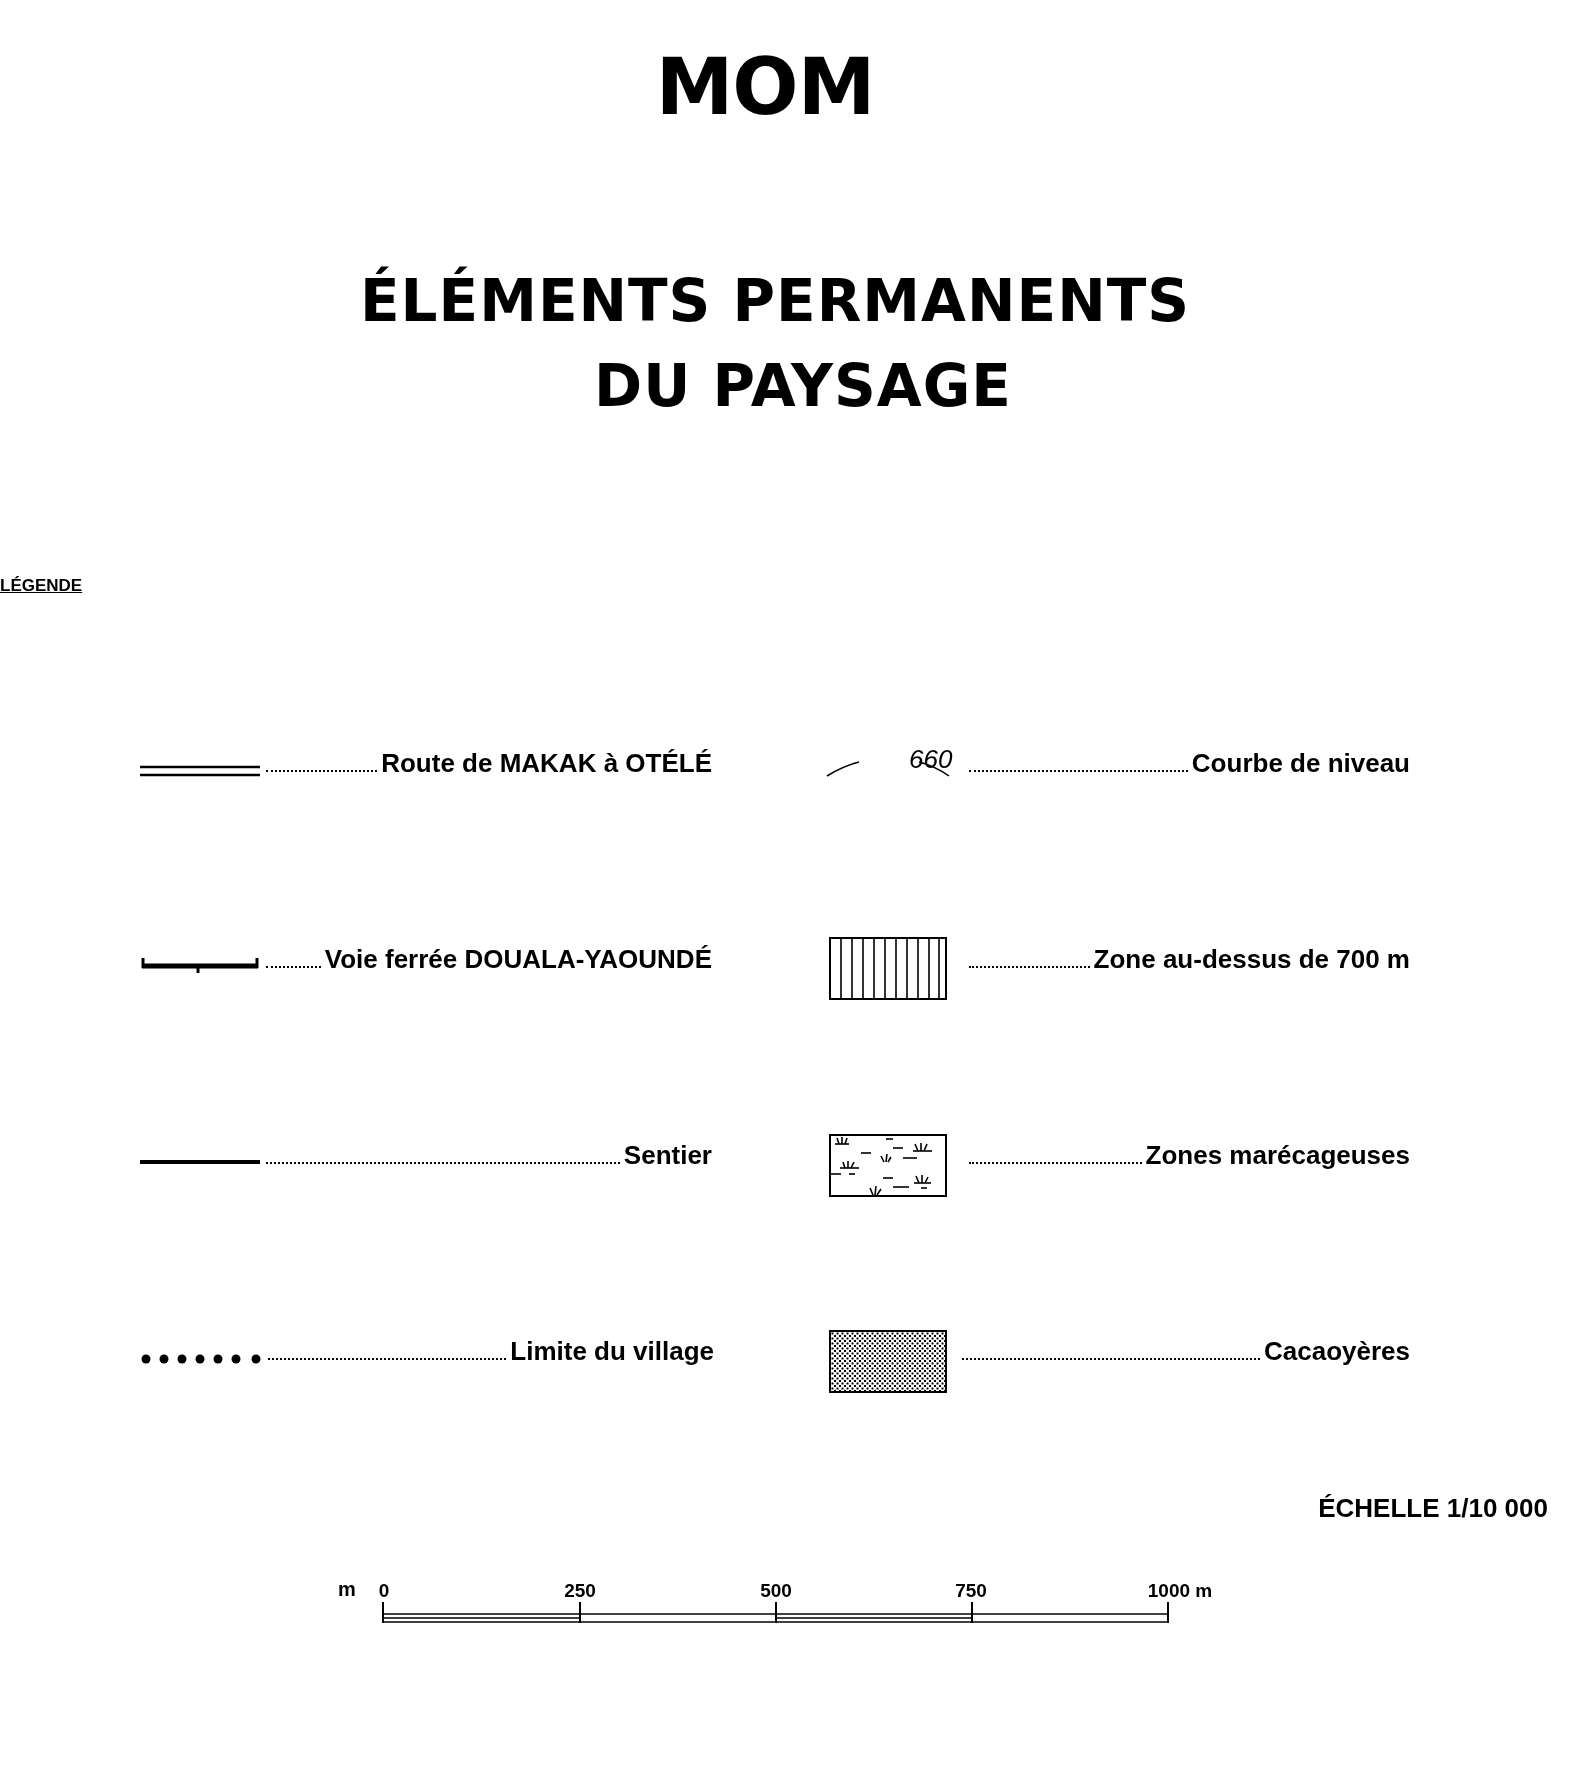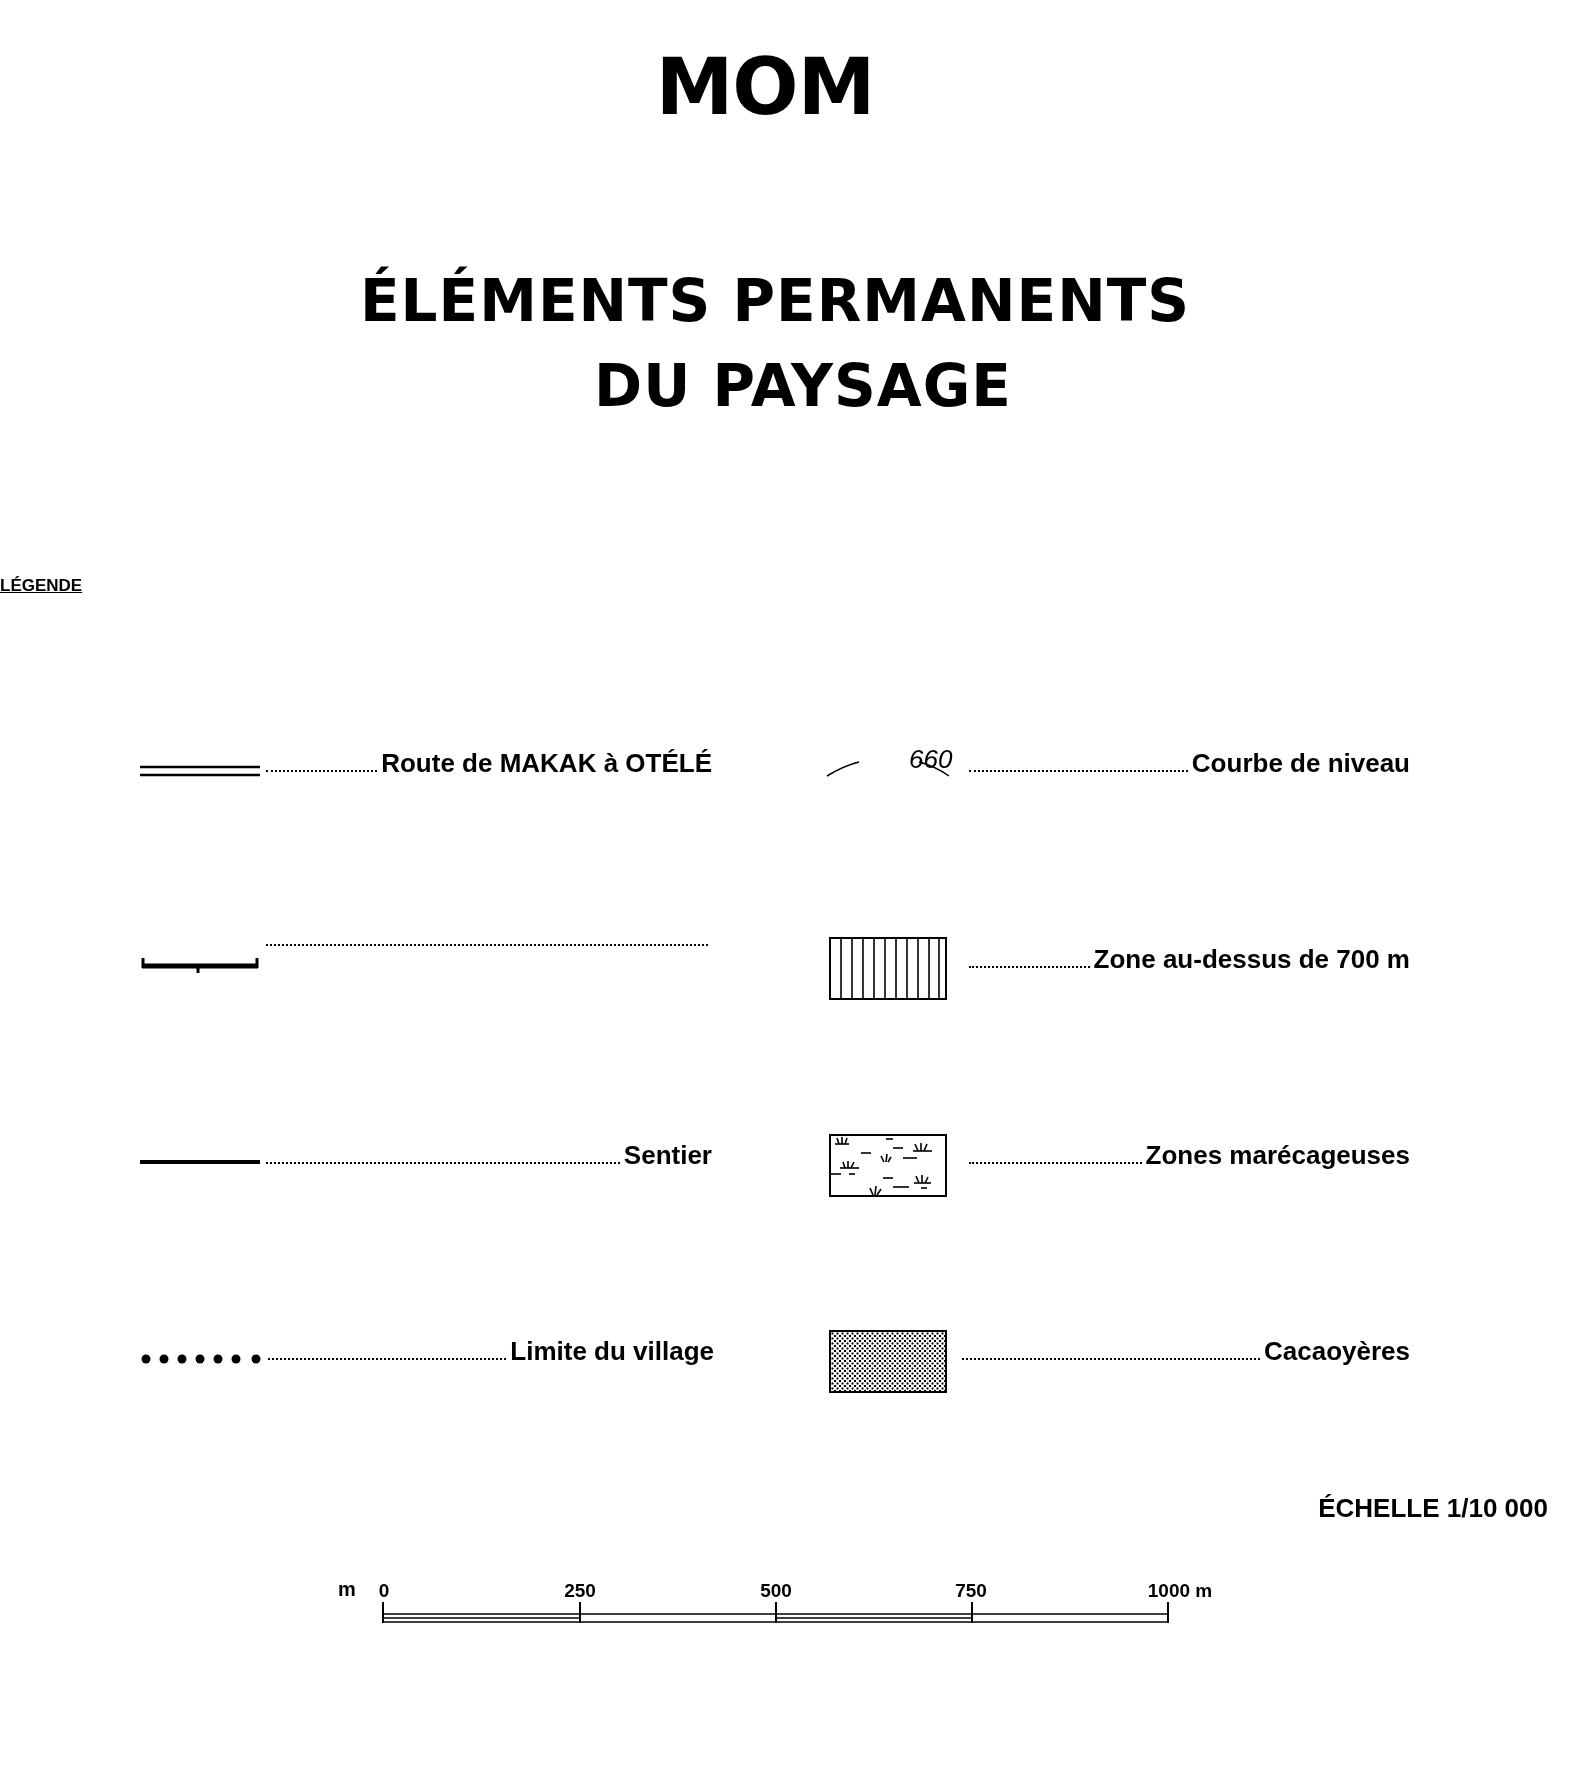--- a/index.html
+++ b/index.html
@@ -64,20 +64,21 @@
 
 <div>
   <svg class="sym" style="left:140px;top:952px" width="122" height="22">
     <line x1="2" y1="14" x2="118" y2="14" stroke="#000" stroke-width="5"></line>
     <line x1="3" y1="6" x2="3" y2="16" stroke="#000" stroke-width="3"></line>
     <line x1="117" y1="6" x2="117" y2="16" stroke="#000" stroke-width="3"></line>
     <line x1="58" y1="14" x2="58" y2="21" stroke="#000" stroke-width="3"></line>
   </svg>
   <div class="abs row-label" style="left:262px;top:944px;width:450px">
     <span class="dots"></span>
+    <span>Voie ferrée DOUALA-YAOUNDÉ</span>
   </div>
 </div>
 
 <div>
   <svg class="sym" style="left:140px;top:1158px" width="122" height="8">
     <line x1="0" y1="4" x2="120" y2="4" stroke="#000" stroke-width="4"></line>
   </svg>
   <div class="abs row-label" style="left:262px;top:1140px;width:450px">
     <span class="dots"></span>
     <span>Sentier</span>

